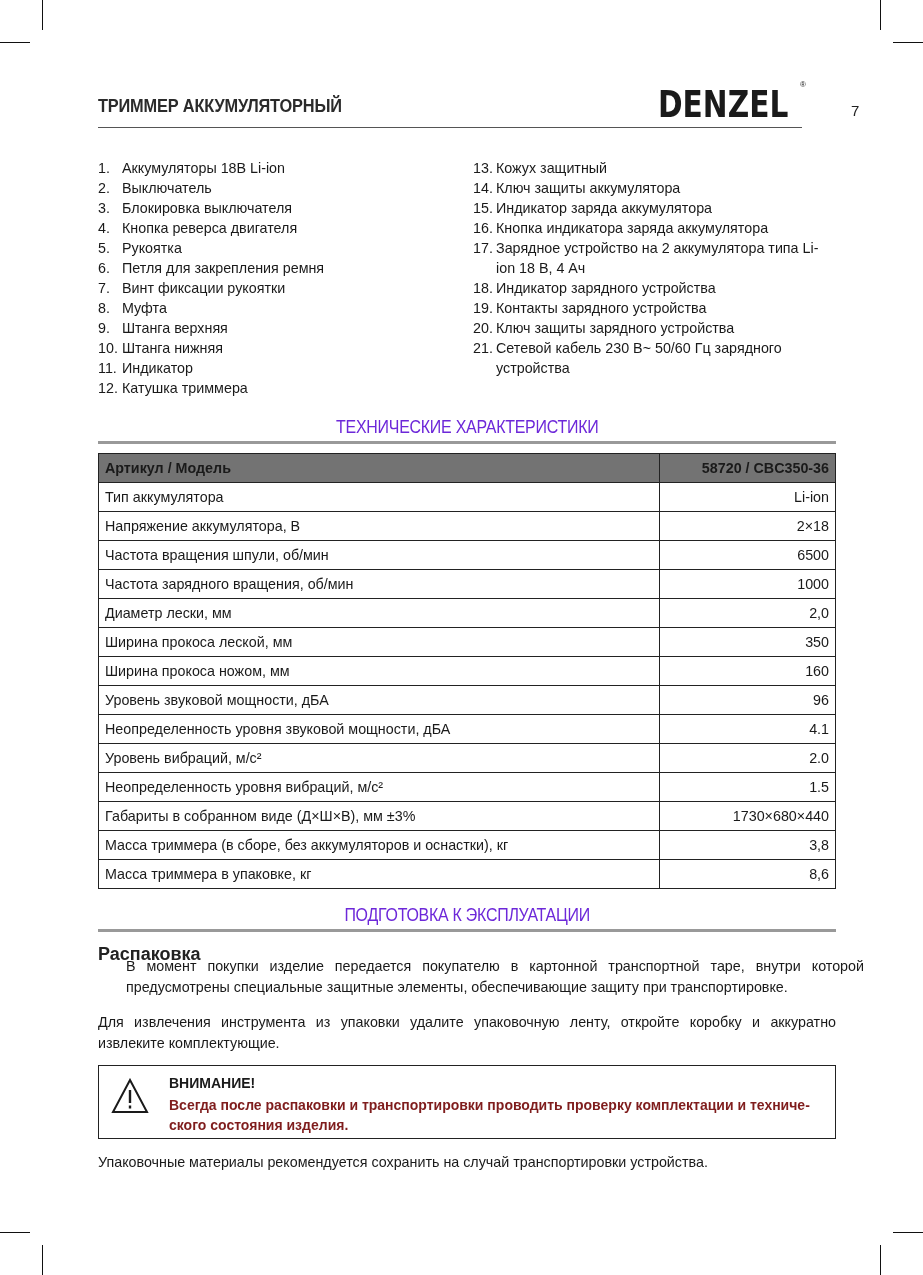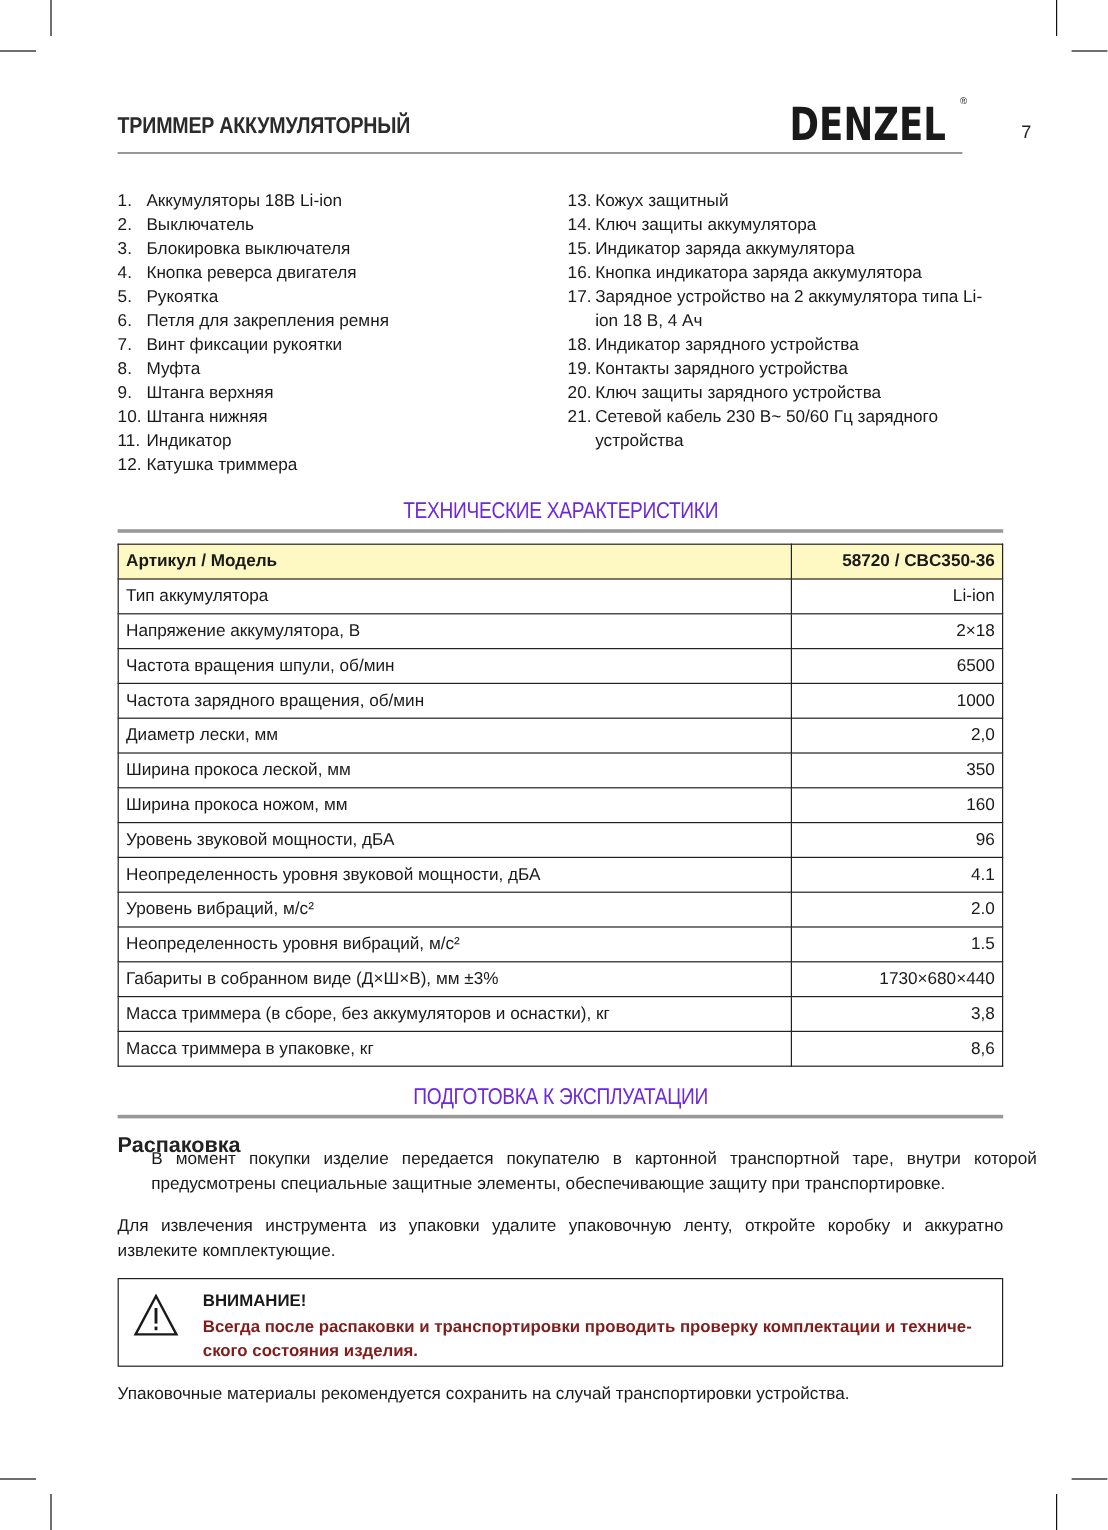--- a/index.html
+++ b/index.html
@@ -25,21 +25,21 @@
   .part-text { flex: 1; }
 
   .section-title { position: absolute; left: 98px; width: 738px; text-align: center; font-size: 19px; font-weight: normal;
                    color: #6d28d9; letter-spacing: -0.3px; }
   .section-title span { display: inline-block; transform: scaleX(0.84); }
   .section-rule { position: absolute; left: 98px; width: 738px; height: 3px; background: #999; }
 
   table.specs { position: absolute; left: 98px; top: 453px; width: 738px; border-collapse: collapse; font-size: 14.3px; }
   table.specs td { border: 1px solid #222; height: 28px; padding: 0 6px; color: #1a1a1a; }
   table.specs td.val { width: 163px; text-align: right; }
-  table.specs tr.head td { background: #fef9c3; font-weight: bold; }
+  table.specs tr.head td { background: #737373; font-weight: bold; }
 
   .subhead { position: absolute; left: 98px; top: 944px; font-size: 18px; font-weight: bold; color: #222; }
   .para { position: absolute; left: 98px; width: 738px; font-size: 14.3px; line-height: 21px; text-align: justify; color: #1a1a1a; }
 
   .warn-box { position: absolute; left: 98px; top: 1065px; width: 736px; height: 72px; border: 1.5px solid #222; }
   .warn-icon { position: absolute; left: 12px; top: 12px; width: 38px; height: 36px; }
   .warn-title { position: absolute; left: 70px; top: 9px; font-size: 14px; font-weight: bold; color: #1a1a1a; }
   .warn-body { position: absolute; left: 70px; top: 29px; width: 660px; font-size: 14px; font-weight: bold; line-height: 20px; color: #7f1d1d; }
   .footer-note { position: absolute; left: 98px; top: 1154px; font-size: 14.3px; color: #1a1a1a; }
 </style>

